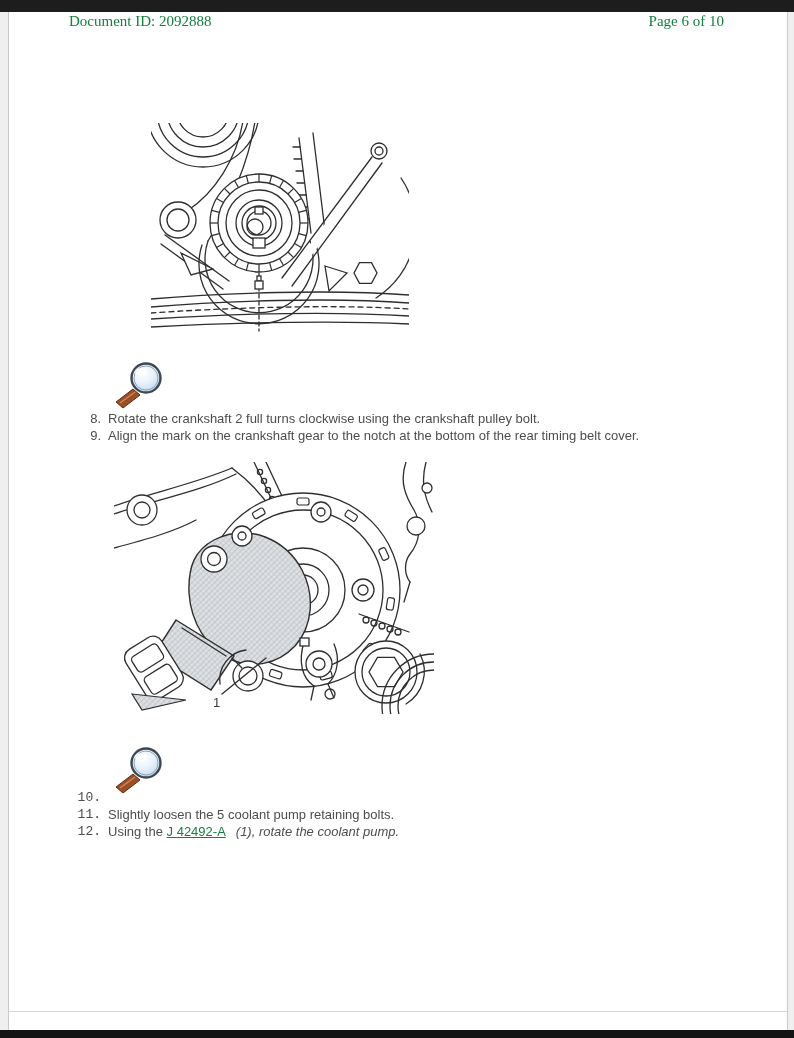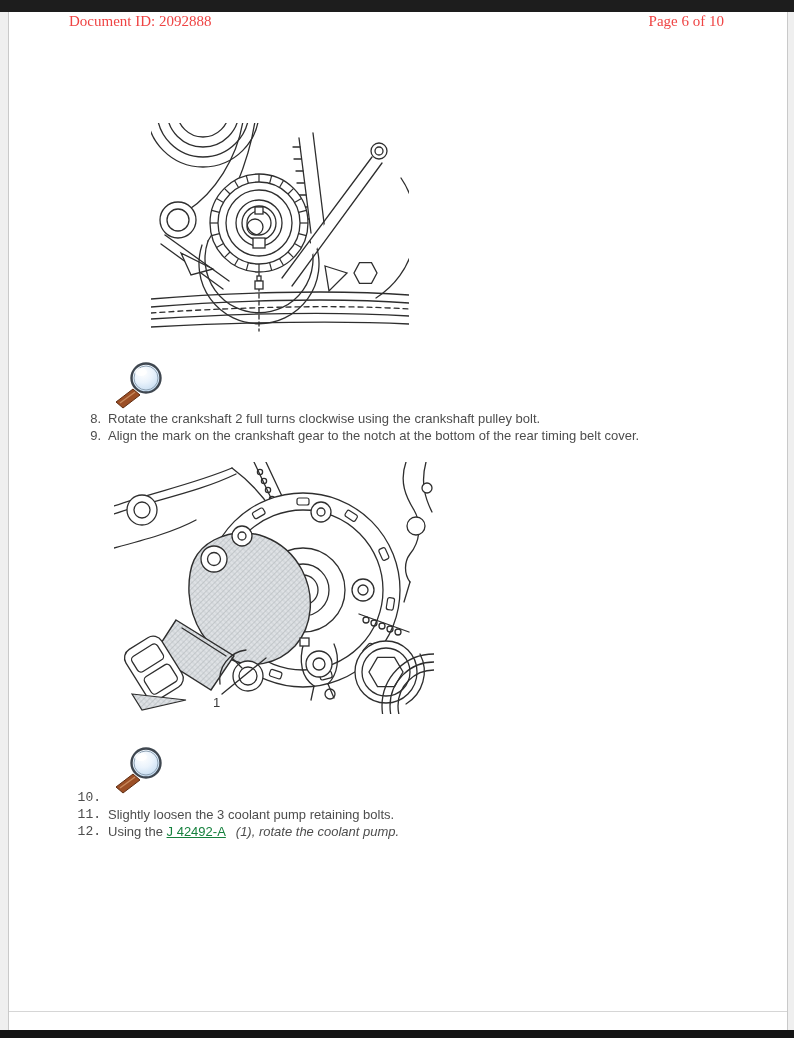--- a/index.html
+++ b/index.html
@@ -5,21 +5,21 @@
   * { margin:0; padding:0; box-sizing:border-box; }
   html,body { width:794px; height:1038px; background:#f6f6f6; overflow:hidden;
               font-family:"Liberation Sans", sans-serif; }
   .stage { position:relative; width:794px; height:1038px; background:#efefef; }
   .bar-top { position:absolute; left:0; top:0; width:794px; height:12px; background:#1d1d1d; }
   .bar-bottom { position:absolute; left:0; top:1030px; width:794px; height:8px; background:#141414; }
   .page { position:absolute; left:8px; top:12px; width:780px; height:1018px; background:#ffffff;
           border-left:1px solid #c9c9c9; border-right:1px solid #c9c9c9; }
   .hdr-row { position:absolute; top:1px; left:60px; width:655px; display:flex;
              justify-content:space-between; font-family:"Liberation Serif", serif;
-             font-size:15px; color:#ef4444; }
+             font-size:15px; color:#15803d; }
   .ftr-hairline { position:absolute; top:999px; left:0; width:100%; height:1px; background:#d6d6d6; }
   .ftr-row { position:absolute; top:1001px; left:60px; width:655px; display:flex;
              justify-content:space-between; font-family:"Liberation Serif", serif;
              font-size:15px; color:#121212; white-space:nowrap; }
   .fig { position:absolute; }
   .fig1 { left:142px; top:111px; width:258px; height:214px; }
   .fig2 { left:105px; top:450px; width:320px; height:252px; }
   .mag { position:absolute; width:54px; height:50px; cursor:pointer; }
   .mag1 { left:104px; top:347px; }
   .mag2 { left:104px; top:732px; }
@@ -282,21 +282,21 @@
         <ellipse cx="28" cy="13" rx="6" ry="4" fill="rgba(255,255,255,0.85)"></ellipse>
       </svg>
     </div>
 
     <div class="steps steps2">
       <div class="step">
         <span class="num">10.</span>
       </div>
       <div class="step">
         <span class="num">11.</span>
-        <span class="txt">Slightly loosen the 3 coolant pump retaining bolts.</span>
+        <span class="txt">Slightly loosen the 5 coolant pump retaining bolts.</span>
       </div>
       <div class="step">
         <span class="num">12.</span>
         <span class="txt">
           <span>Using the </span><a class="doclink">J 42492-A</a><span class="after-link">(1), rotate the coolant pump.</span>
         </span>
       </div>
     </div>
 
     <div class="ftr-hairline"></div>

